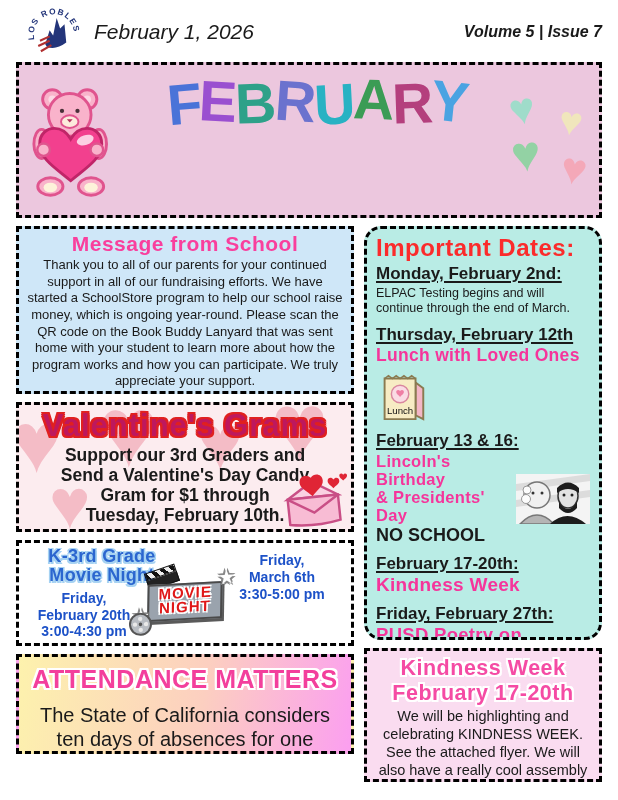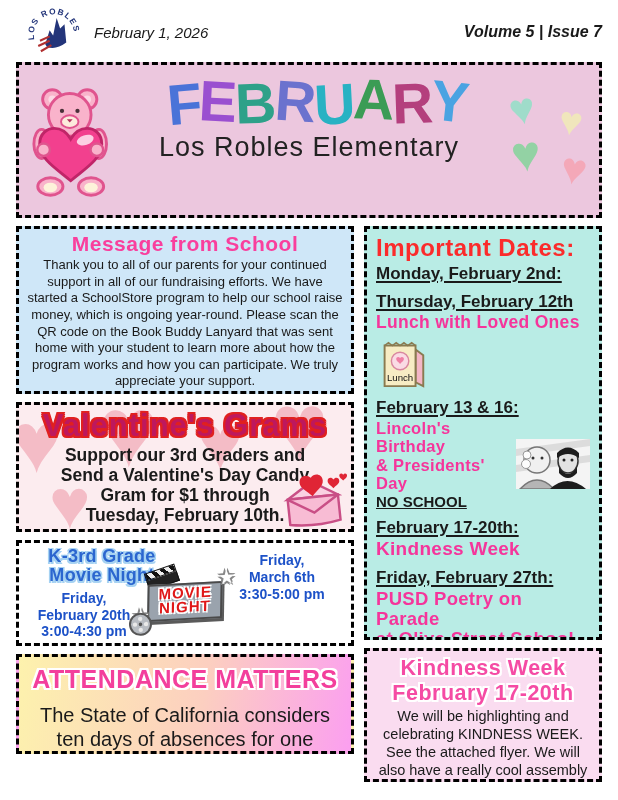--- a/index.html
+++ b/index.html
@@ -2,21 +2,21 @@
 <html><head>
 <meta charset="utf-8">
 <style>
   * { margin:0; padding:0; box-sizing:border-box; }
   html,body { width:618px; height:800px; background:#fff; overflow:hidden;
               font-family:"Liberation Sans", sans-serif; color:#1a1a1a; }
   .pre { white-space:pre-line; }
 
   
   .hdr { display:flex; align-items:center; padding:6px 16px 4px 26px; height:62px; }
-  .hdr-date { font-style:italic; font-size:15px; margin-left:12px; }
+  .hdr-date { font-style:italic; font-size:21px; margin-left:12px; }
   .hdr-issue { margin-left:auto; font-style:italic; font-weight:bold; font-size:16px; }
 
   
   .banner { position:relative; margin:0 16px; height:156px; background:#ecc7de;
             border:3px dashed #000; overflow:hidden; }
   .feb { text-align:center; padding:8px 96px 0 112px; line-height:1; }
   .feb span { display:inline-block; font-size:57px; font-weight:800; letter-spacing:-2px; }
   .feb span:nth-child(1){ color:#4a73d8; transform:rotate(-5deg) translateY(3px); }
   .feb span:nth-child(2){ color:#9a4fd0; transform:rotate(3deg); }
   .feb span:nth-child(3){ color:#2ea189; transform:rotate(-2deg) translateY(2px); }
@@ -82,28 +82,28 @@
 
   
   .att { height:100px; background:linear-gradient(100deg,#fdf2ad 0%,#fccfc0 55%,#fb9ff0 100%);
          text-align:center; padding:8px 6px; }
   .att-title { font-size:25px; font-weight:900; color:#f33f9c; letter-spacing:.5px;
     text-shadow:-2px -2px 0 #fff, 2px -2px 0 #fff, -2px 2px 0 #fff, 2px 2px 0 #fff,
                 -2px 0 0 #fff, 2px 0 0 #fff, 0 -2px 0 #fff, 0 2px 0 #fff; }
   .att-body { font-size:20px; line-height:1.22; margin-top:9px; }
 
   
-  .dates { flex:1; background:#b9ece5; padding:5px 9px; }
+  .dates { flex:1; background:#b9ece5; padding:5px 9px;border-radius:17px; }
   .dates-title { font-size:24px; font-weight:900; color:#fb2b2b; letter-spacing:.5px; }
   .d-head { font-size:17px; font-weight:800; text-decoration:underline; text-decoration-thickness:2px;
             text-underline-offset:2px; margin-top:8px; }
   .d-head.first { margin-top:2px; }
   .d-body { font-size:12.5px; line-height:1.22; margin-top:2px; }
   .d-pink { font-size:17.5px; font-weight:800; color:#f5359b; letter-spacing:.3px; line-height:1.1; margin-top:1px; }
-  .d-note { font-size:15px; font-weight:800; margin-top:1px;text-decoration:underline; }
+  .d-note { font-size:18px; font-weight:800; margin-top:1px; }
   .d-row { display:flex; align-items:center; gap:4px; }
   .d-row .grow { flex:1; }
   .d-row .d-body { font-size:14.5px; }
 
   
   .kind { height:134px; background:#fadcf0; text-align:center; padding:5px 7px; }
   .kind-title { font-size:21.5px; font-weight:900; color:#f54ba4; line-height:1.15; letter-spacing:.5px;
     text-shadow:-2px -2px 0 #fff, 2px -2px 0 #fff, -2px 2px 0 #fff, 2px 2px 0 #fff,
                 -2px 0 0 #fff, 2px 0 0 #fff, 0 -2px 0 #fff, 0 2px 0 #fff; }
   .kind-body { font-size:14.5px; line-height:1.24; margin-top:3px; }
@@ -145,21 +145,20 @@
     <ellipse cx="62" cy="107" rx="7" ry="5" fill="#fdf3da"></ellipse>
     <path d="M41,100 C27,88 9,78 9,62 C9,51 17,46 24,46 C31,46 37,50 41,57 C45,50 51,46 58,46 C65,46 73,51 73,62 C73,78 55,88 41,100 Z" fill="#f2408e" stroke="#c02568" stroke-width="3"></path>
     <ellipse cx="56" cy="58" rx="9" ry="5" fill="#ffffff" opacity=".75" transform="rotate(-18 56 58)"></ellipse>
     <circle cx="13" cy="68" r="6.5" fill="#f9b3cb" stroke="#e0548e" stroke-width="2.5"></circle>
     <circle cx="68" cy="68" r="6.5" fill="#f9b3cb" stroke="#e0548e" stroke-width="2.5"></circle>
   </svg>
 
   <div class="feb">
     <span>F</span><span>E</span><span>B</span><span>R</span><span>U</span><span>A</span><span>R</span><span>Y</span>
   </div>
-  <div class="school-name">Los Robles Elementary</div>
 
   <span class="candy c1">♥</span>
   <span class="candy c2">♥</span>
   <span class="candy c3">♥</span>
   <span class="candy c4">♥</span>
 </div>
 
 <div class="main">
 
   <div class="colL">
@@ -246,20 +245,21 @@
       <div class="att-body">The State of California considers ten days of absences for one school year, for any reason, excessive.</div>
     </div>
   </div>
 
   <div class="colR">
 
     <div class="box dates">
       <div class="dates-title">Important Dates:</div>
 
       <div class="d-head first">Monday, February 2nd:</div>
+      <div class="d-body">ELPAC Testing begins and will continue through the end of March.</div>
 
       <div class="d-head">Thursday, February 12th</div>
       <div class="d-pink">Lunch with Loved Ones</div>
       <div class="d-row">
         <svg width="52" height="58" viewBox="0 0 52 60">
           <path d="M40,18 L48,24 L48,56 L40,52 Z" fill="#f4b6c6" stroke="#8a7a50" stroke-width="2"></path>
           <path d="M8,14 L40,14 L40,56 L8,56 Z" fill="#f7ecc4" stroke="#8a7a50" stroke-width="2"></path>
           <path d="M8,14 L12,11 L16,14 L20,11 L24,14 L28,11 L32,14 L36,11 L40,14" fill="none" stroke="#8a7a50" stroke-width="1.5"></path>
           <circle cx="24" cy="30" r="9" fill="#fadbe4" stroke="#d9879f" stroke-width="1.5"></circle>
           <path d="M24,27 C22.6,25 20,25.7 20,28 C20,30 22.3,31 24,33 C25.7,31 28,30 28,28 C28,25.7 25.4,25 24,27 Z" fill="#ef7fa4"></path>

